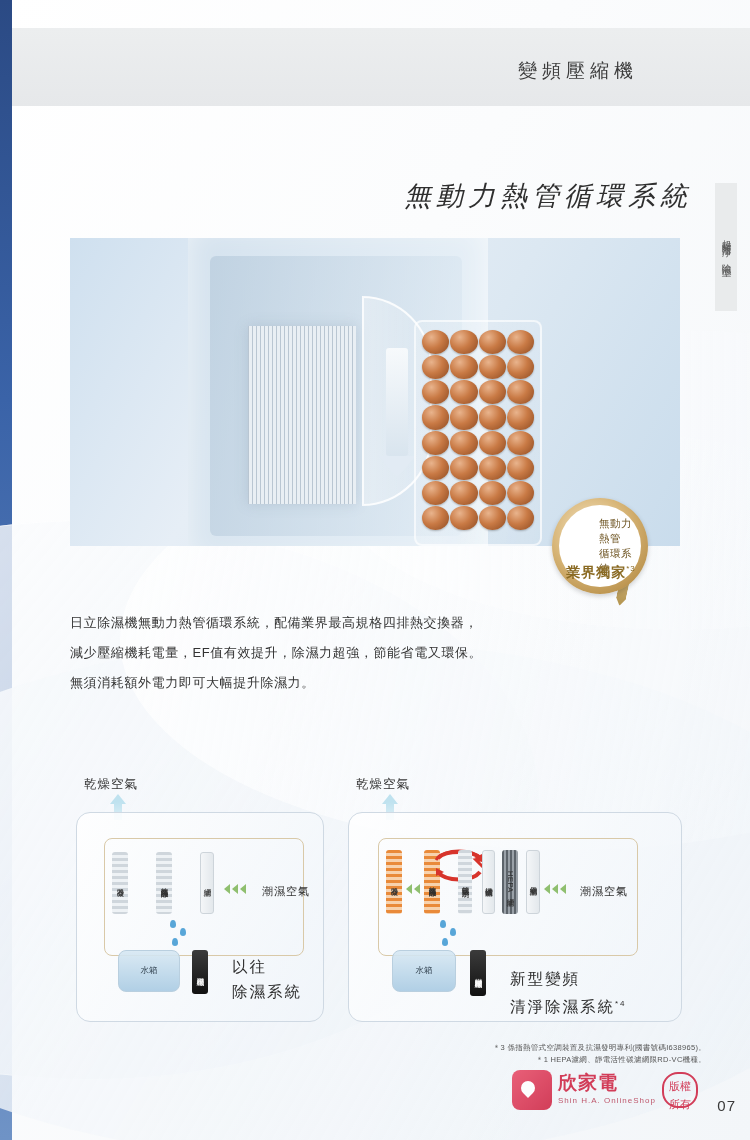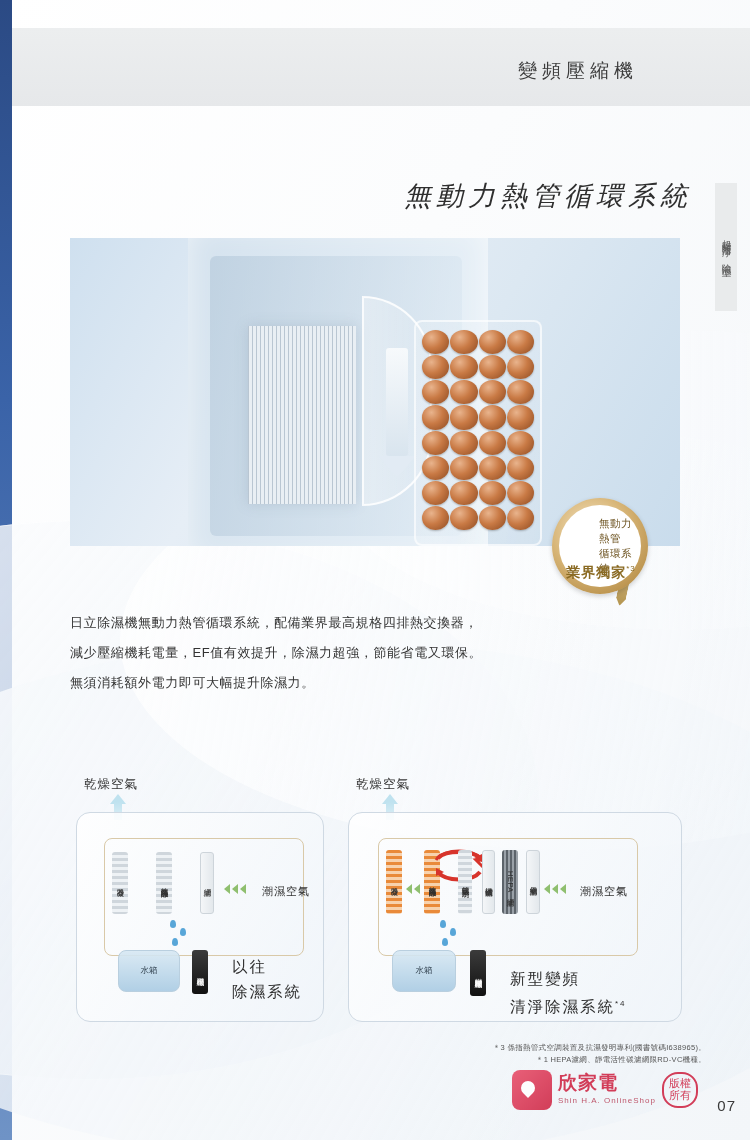--- a/index.html
+++ b/index.html
@@ -278,21 +278,21 @@
     position: absolute; left: 46px; top: 4px;
     font-size: 19px; color: #cf2a48; font-weight: 700; letter-spacing: 1px;
   }
   .wm-sub {
     position: absolute; left: 46px; top: 30px;
     font-size: 8px; color: #b9455c; letter-spacing: 1px;
   }
   .wm-seal {
     position: absolute; left: 150px; top: 6px; width: 36px; height: 36px;
     border: 2px solid #cf2a48; border-radius: 16px;
-    color: #cf2a48; font-size: 11px; line-height: 12px; text-align: center;
+    color: #cf2a48; font-size: 11px; line-height: 18px; text-align: center;
     padding-top: 3px; letter-spacing: 0;
   }
 </style>
 </head>
 <body>
 
 <div id="page">
 
   <div class="left-bar"></div>
 

